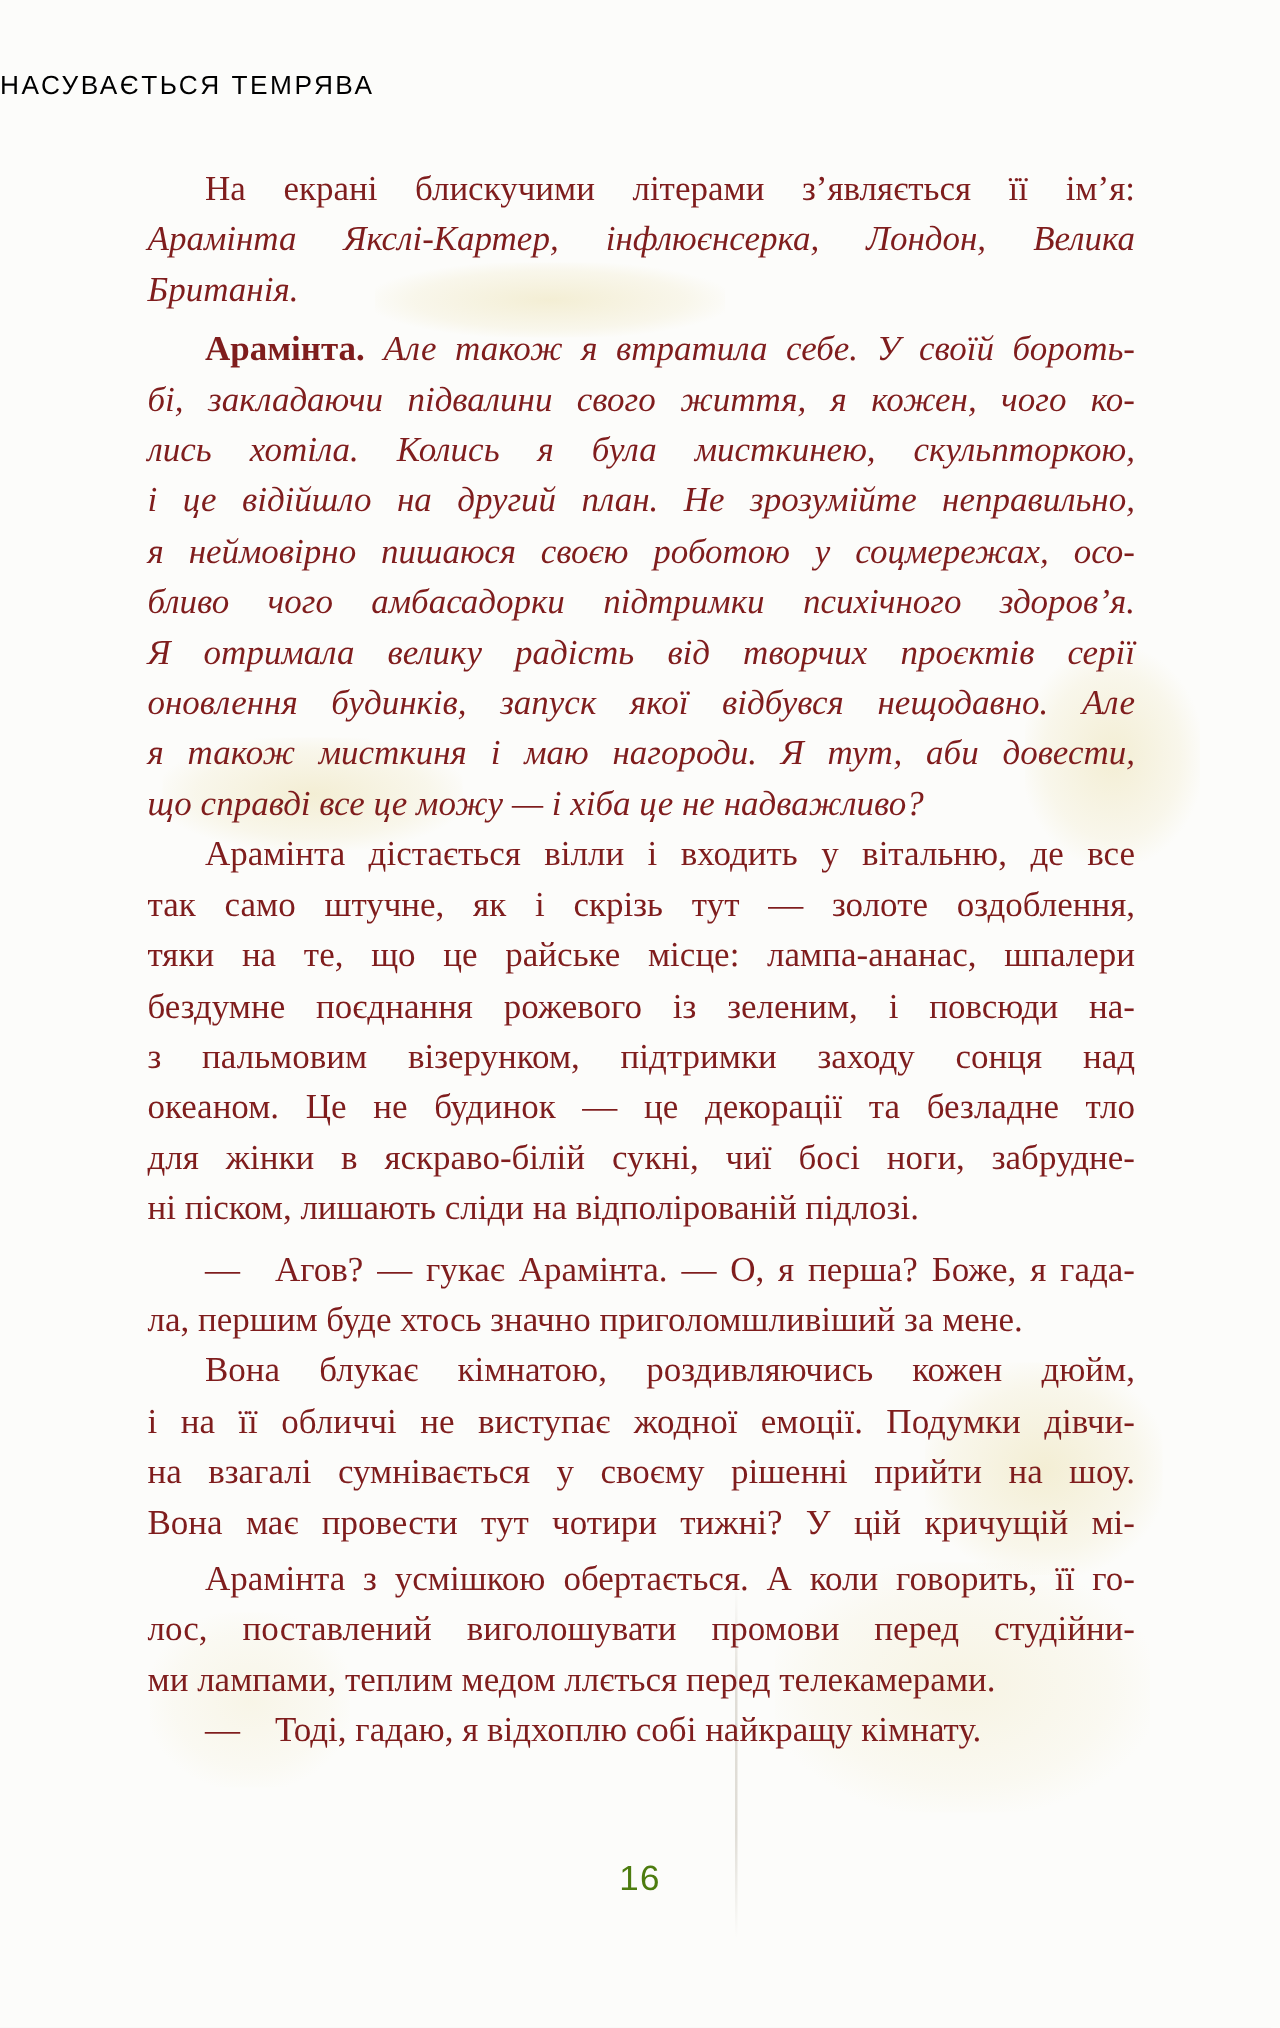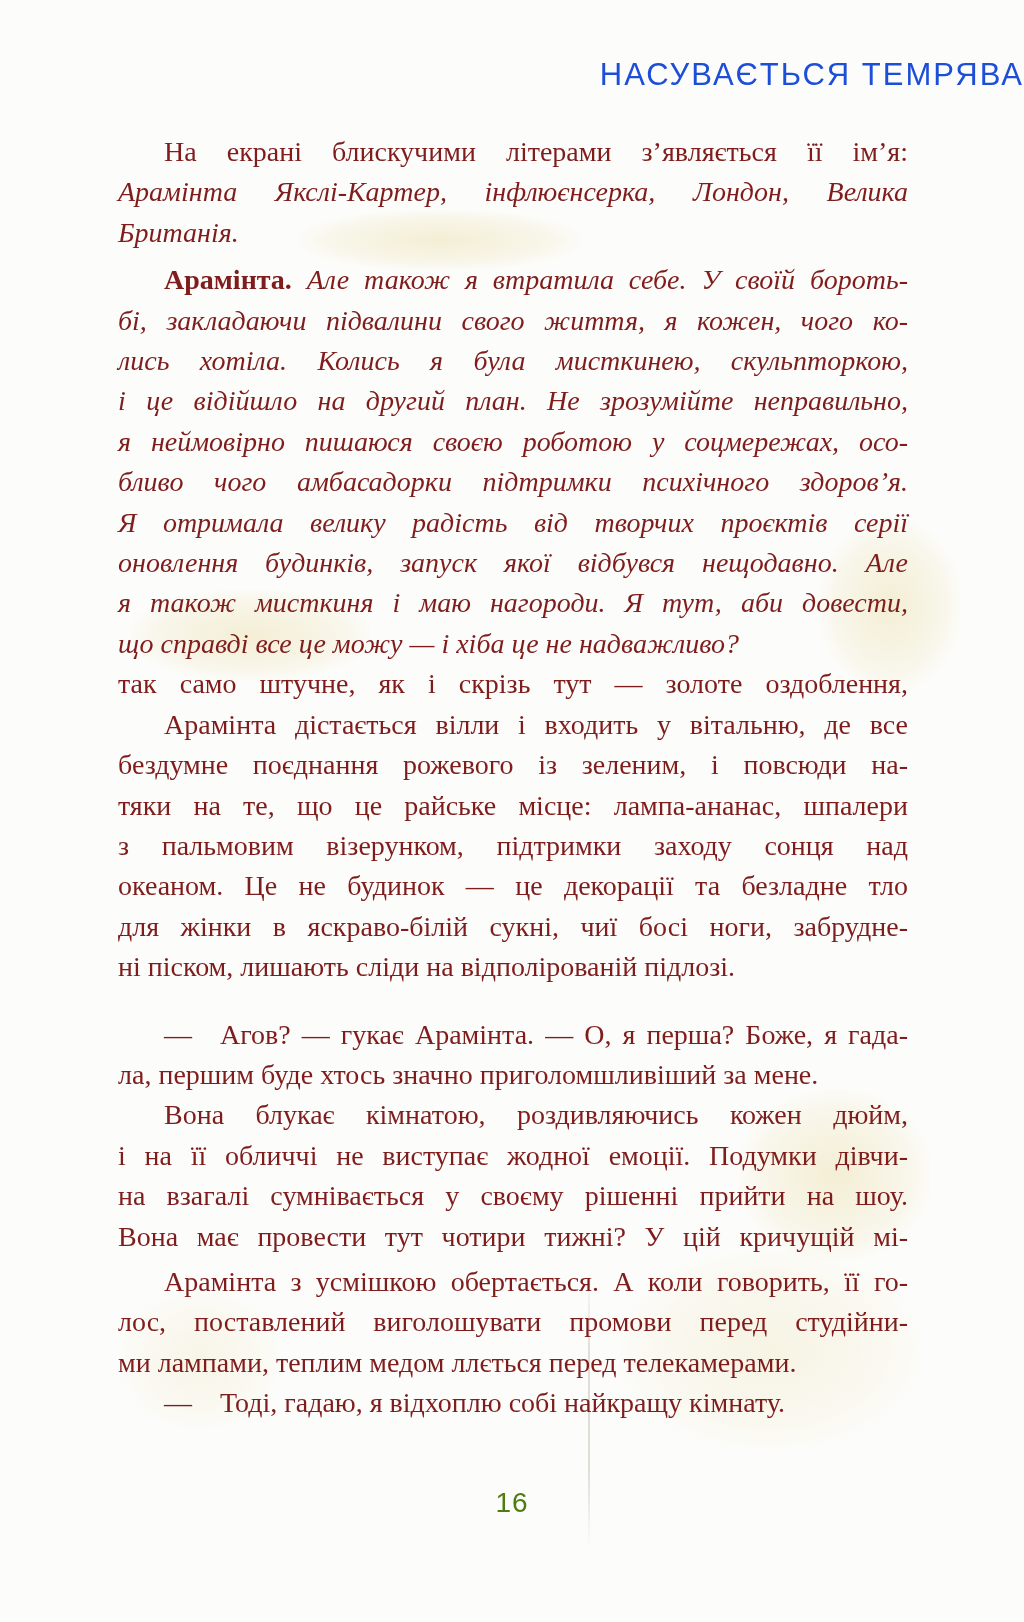--- a/index.html
+++ b/index.html
@@ -29,39 +29,39 @@
     position: absolute;
     width: 2px;
     background: linear-gradient(to bottom, rgba(150,140,120,0) 0%, rgba(150,140,120,0.28) 30%, rgba(150,140,120,0.28) 70%, rgba(150,140,120,0) 100%);
     pointer-events: none;
   }
   .running-head {
     position: absolute;
     top: 57px;
     left: 0;
     width: 100%;
-    text-align: right;
+    text-align: left;
     font-family: "Liberation Sans", sans-serif;
     font-weight: 400;
-    font-size: 31px;
+    font-size: 21px;
     letter-spacing: 2px;
-    color: #1d4ed8;
+    color: #000000;
   }
   .text-block {
     position: absolute;
     left: 118px;
     top: 132px;
     width: 790px;
     font-size: 28px;
     line-height: 40.4px;
     color: #7f1d1d;
   }
   .paragraph { margin: 0; }
   .paragraph:nth-child(2) { margin-top: 7px; }
-  .paragraph:nth-child(4) { margin-top: 27px; }
+  .paragraph:nth-child(4) { margin-top: 9px; }
   .paragraph:nth-child(6) { margin-top: 5px; }
   .line {
     text-align: justify;
     text-align-last: justify;
   }
   .line.no-just {
     text-align: left;
     text-align-last: left;
   }
   .line.indent { padding-left: 46px; }
@@ -108,24 +108,24 @@
         <div class="line"><span class="seg-i">лись хотіла. Колись я була мисткинею, скульпторкою,</span></div>
         <div class="line"><span class="seg-i">і це відійшло на другий план. Не зрозумійте неправильно,</span></div>
         <div class="line"><span class="seg-i">я неймовірно пишаюся своєю роботою у соцмережах, осо-</span></div>
         <div class="line"><span class="seg-i">бливо чого амбасадорки підтримки психічного здоров’я.</span></div>
         <div class="line"><span class="seg-i">Я отримала велику радість від творчих проєктів серії</span></div>
         <div class="line"><span class="seg-i">оновлення будинків, запуск якої відбувся нещодавно. Але</span></div>
         <div class="line"><span class="seg-i">я також мисткиня і маю нагороди. Я тут, аби довести,</span></div>
         <div class="line no-just"><span class="seg-i">що справді все це можу — і хіба це не надважливо?</span></div>
       </div>
       <div class="paragraph">
+        <div class="line indent"><span class="seg-r">Арамінта дістається вілли і входить у вітальню, де все</span></div>
         <div class="line"><span class="seg-r">так само штучне, як і скрізь тут — золоте оздоблення,</span></div>
-        <div class="line indent"><span class="seg-r">Арамінта дістається вілли і входить у вітальню, де все</span></div>
+        <div class="line"><span class="seg-r">тяки на те, що це райське місце: лампа-ананас, шпалери</span></div>
         <div class="line"><span class="seg-r">бездумне поєднання рожевого із зеленим, і повсюди на-</span></div>
-        <div class="line"><span class="seg-r">тяки на те, що це райське місце: лампа-ананас, шпалери</span></div>
         <div class="line"><span class="seg-r">з пальмовим візерунком, підтримки заходу сонця над</span></div>
         <div class="line"><span class="seg-r">океаном. Це не будинок — це декорації та безладне тло</span></div>
         <div class="line"><span class="seg-r">для жінки в яскраво-білій сукні, чиї босі ноги, забрудне-</span></div>
         <div class="line no-just"><span class="seg-r">ні піском, лишають сліди на відполірованій підлозі.</span></div>
       </div>
       <div class="paragraph">
         <div class="line indent"><span class="seg-r">— Агов? — гукає Арамінта. — О, я перша? Боже, я гада-</span></div>
         <div class="line no-just"><span class="seg-r">ла, першим буде хтось значно приголомшливіший за мене.</span></div>
       </div>
       <div class="paragraph">

